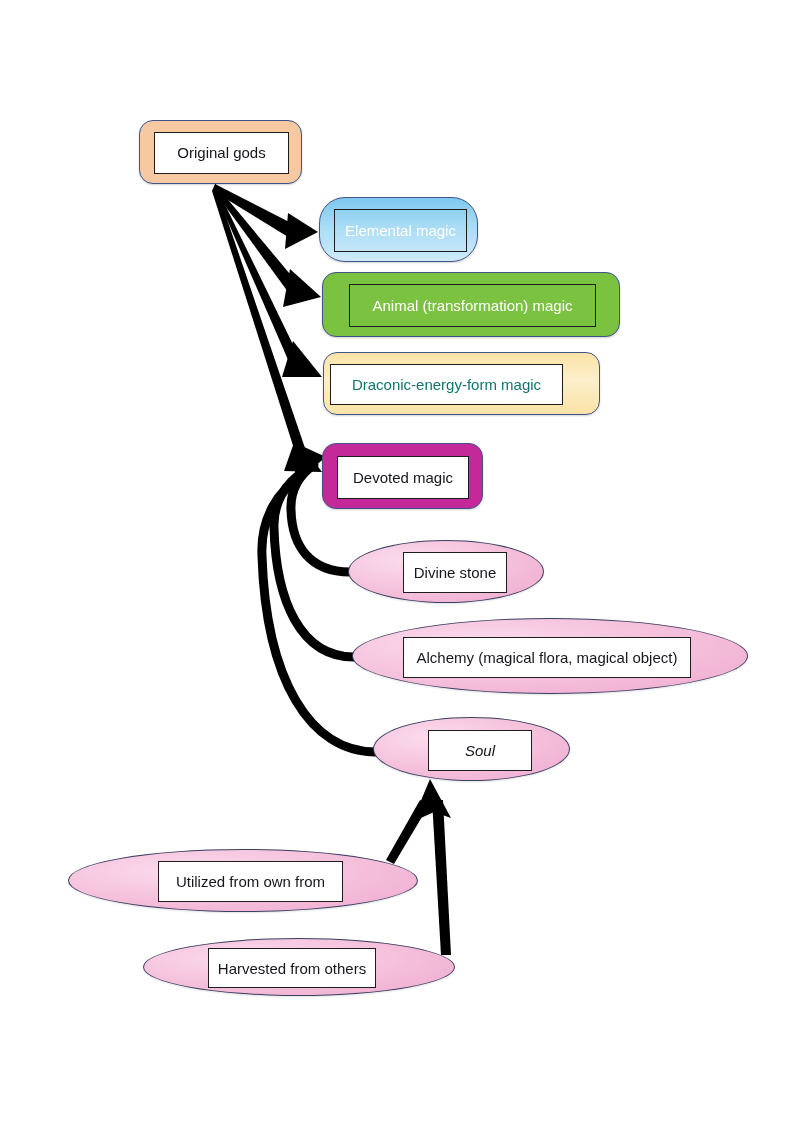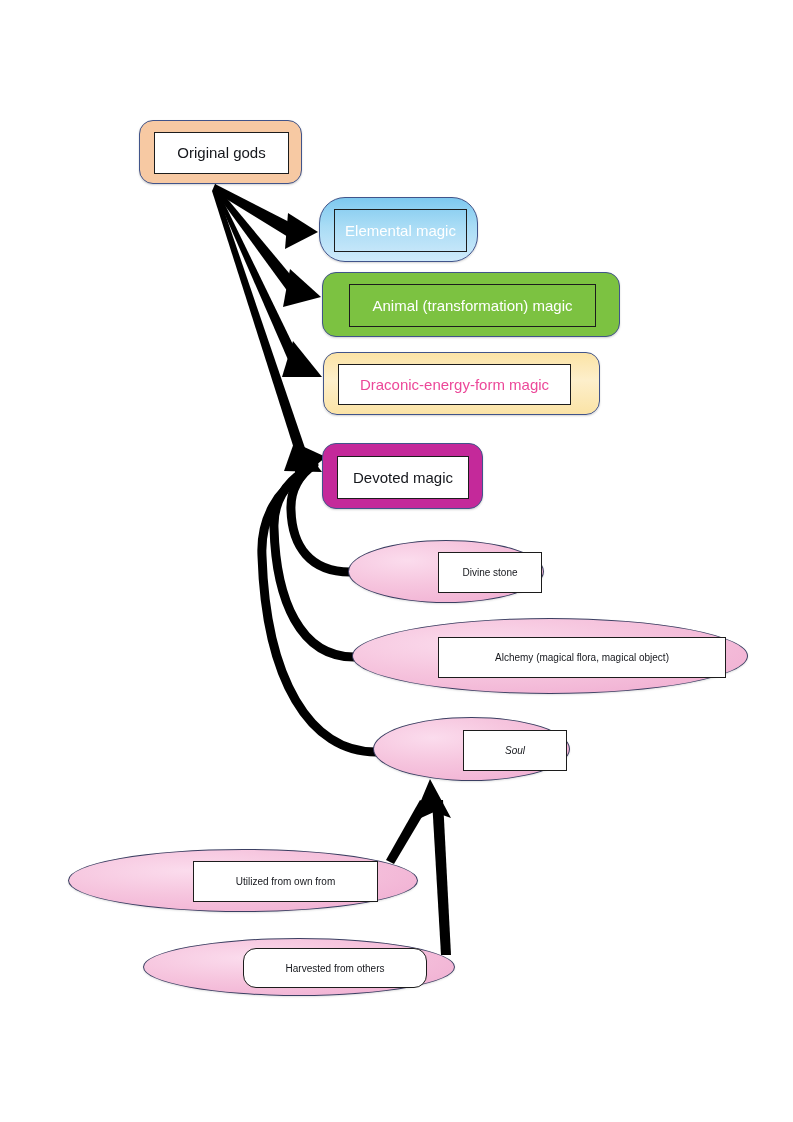--- a/index.html
+++ b/index.html
@@ -52,46 +52,45 @@
     justify-content: flex-start;
     box-shadow: 0 1px 2px rgba(0,0,0,0.12);
   }
   .ellipse > .inner {
     box-sizing: border-box;
     background: #ffffff;
     border: 1px solid #1c1c1c;
     display: flex;
     align-items: center;
     justify-content: center;
-    font-size: 10px;
+    font-size: 15px;
     color: #15171c;
     white-space: nowrap;
-    margin-left: 35px;
   }
 
   
   #node-original-gods { left:139px; top:120px; width:163px; height:64px;
     background:#f7c9a3; }
   #node-original-gods > .inner { position:absolute; left:14px; top:11px;
     width:135px; height:42px; background:#ffffff; color:#15171c; }
 
   #node-elemental-magic { left:319px; top:197px; width:159px; height:65px;
     background:linear-gradient(180deg,#7dc8ef 0%,#a9dcf5 45%,#cfeafb 100%);border-radius:26px; }
   #node-elemental-magic > .inner { position:absolute; left:14px; top:11px;
     width:133px; height:43px; background:transparent; color:#ffffff; }
 
   #node-animal-magic { left:322px; top:272px; width:298px; height:65px;
     background:#7cc241; }
   #node-animal-magic > .inner { position:absolute; left:14px; top:11px;
     width:247px; height:43px; background:transparent; color:#ffffff;margin-left:12px; }
 
   #node-draconic-magic { left:323px; top:352px; width:277px; height:63px;
     background:linear-gradient(180deg,#fbe3a6 0%,#fdefcb 45%,#fbe3a6 100%); }
-  #node-draconic-magic > .inner { position:absolute; left:14px; top:11px;
-    width:233px; height:41px; background:#ffffff; color:#ec4899; }
+  #node-draconic-magic > .inner { position:absolute; left:6px; top:11px;
+    width:233px; height:41px; background:#ffffff; color:#0f766e; }
 
   #node-devoted-magic { left:322px; top:443px; width:161px; height:66px;
     background:#c4299a; }
   #node-devoted-magic > .inner { position:absolute; left:14px; top:12px;
     width:132px; height:43px; background:#ffffff; color:#15171c; }
 
   #node-divine-stone { left:348px; top:540px; width:196px; height:63px;
     background:radial-gradient(ellipse at 30% 32%, #fbdced 0%, #f6c5de 42%, #efa9cf 100%); }
   #node-divine-stone > .inner { position:absolute; left:54px; top:11px;
     width:104px; height:41px; }
@@ -107,21 +106,21 @@
     width:104px; height:41px;font-style:italic; }
 
   #node-utilized-self { left:68px; top:849px; width:350px; height:63px;
     background:radial-gradient(ellipse at 34% 34%, #fbdced 0%, #f6c5de 42%, #efa9cf 100%); }
   #node-utilized-self > .inner { position:absolute; left:89px; top:11px;
     width:185px; height:41px; }
 
   #node-harvested-others { left:143px; top:938px; width:312px; height:58px;
     background:radial-gradient(ellipse at 34% 34%, #fbdced 0%, #f6c5de 42%, #efa9cf 100%); }
   #node-harvested-others > .inner { position:absolute; left:64px; top:9px;
-    width:184px; height:40px;border-radius:13px; }
+    width:168px; height:40px; }
 </style>
 </head>
 <body>
 
 <svg id="canvas" viewBox="0 0 793 1122" xmlns="http://www.w3.org/2000/svg">
 
   <g>
     <path d="M 215 184 L 299 227 L 293 240 L 215 192 Z" fill="#000"></path>
     <path d="M 288 213 L 318 232 L 285 249 Z" fill="#000"></path>
   </g>

